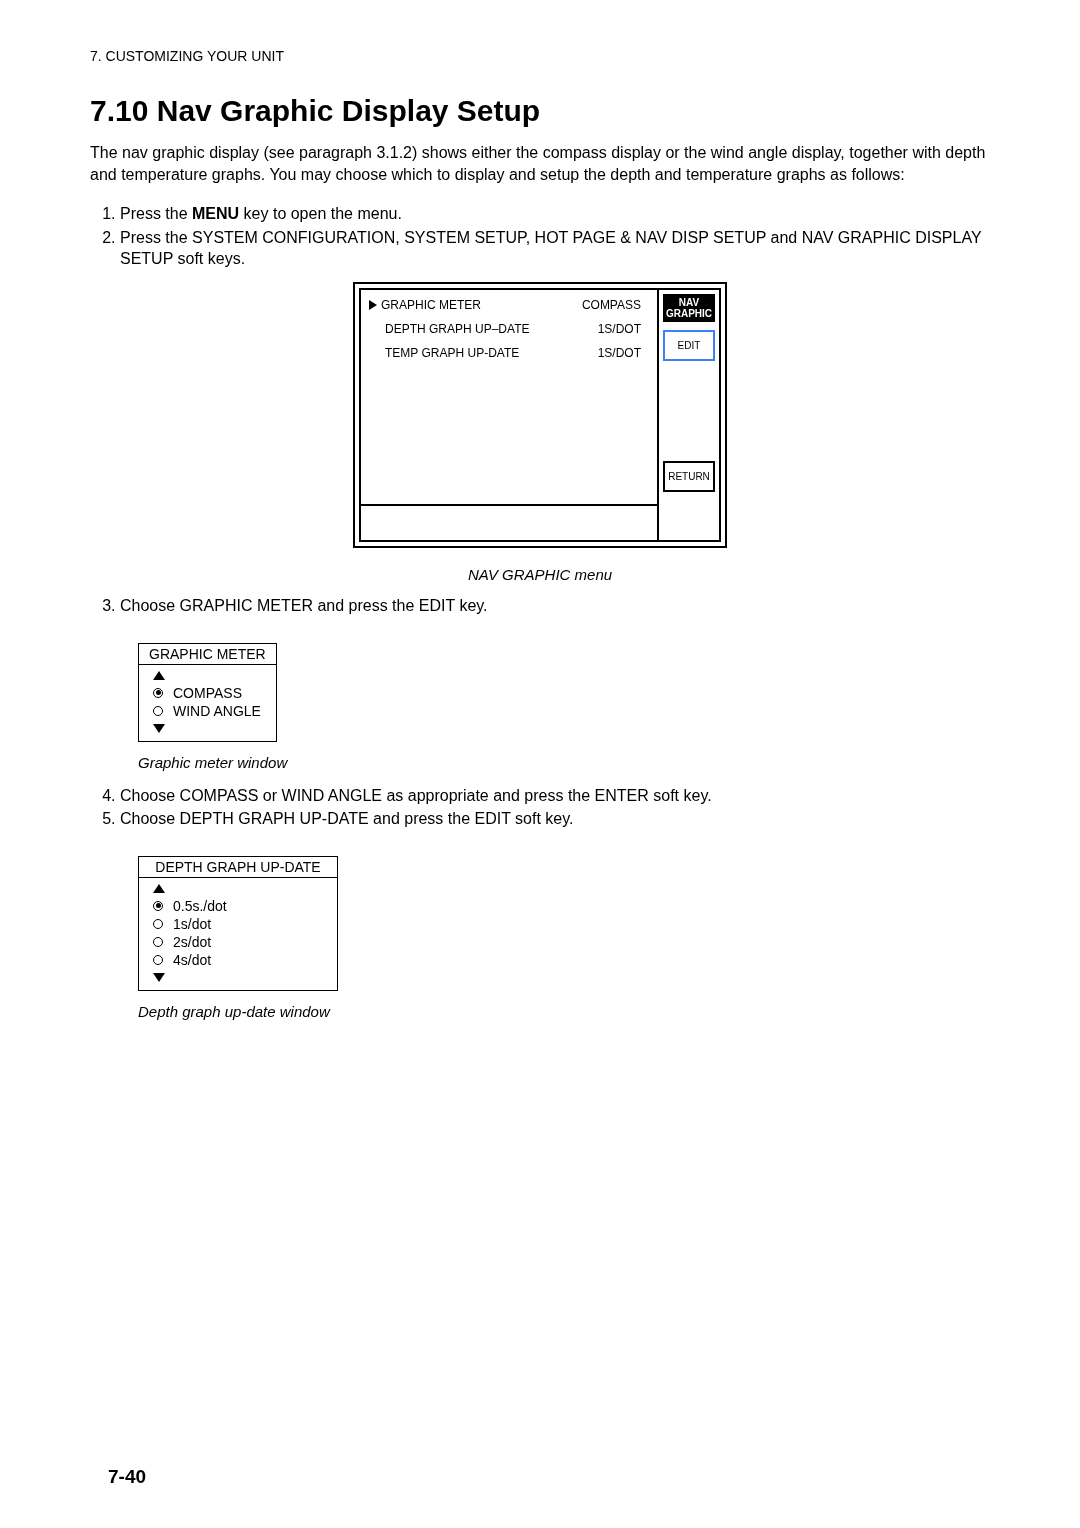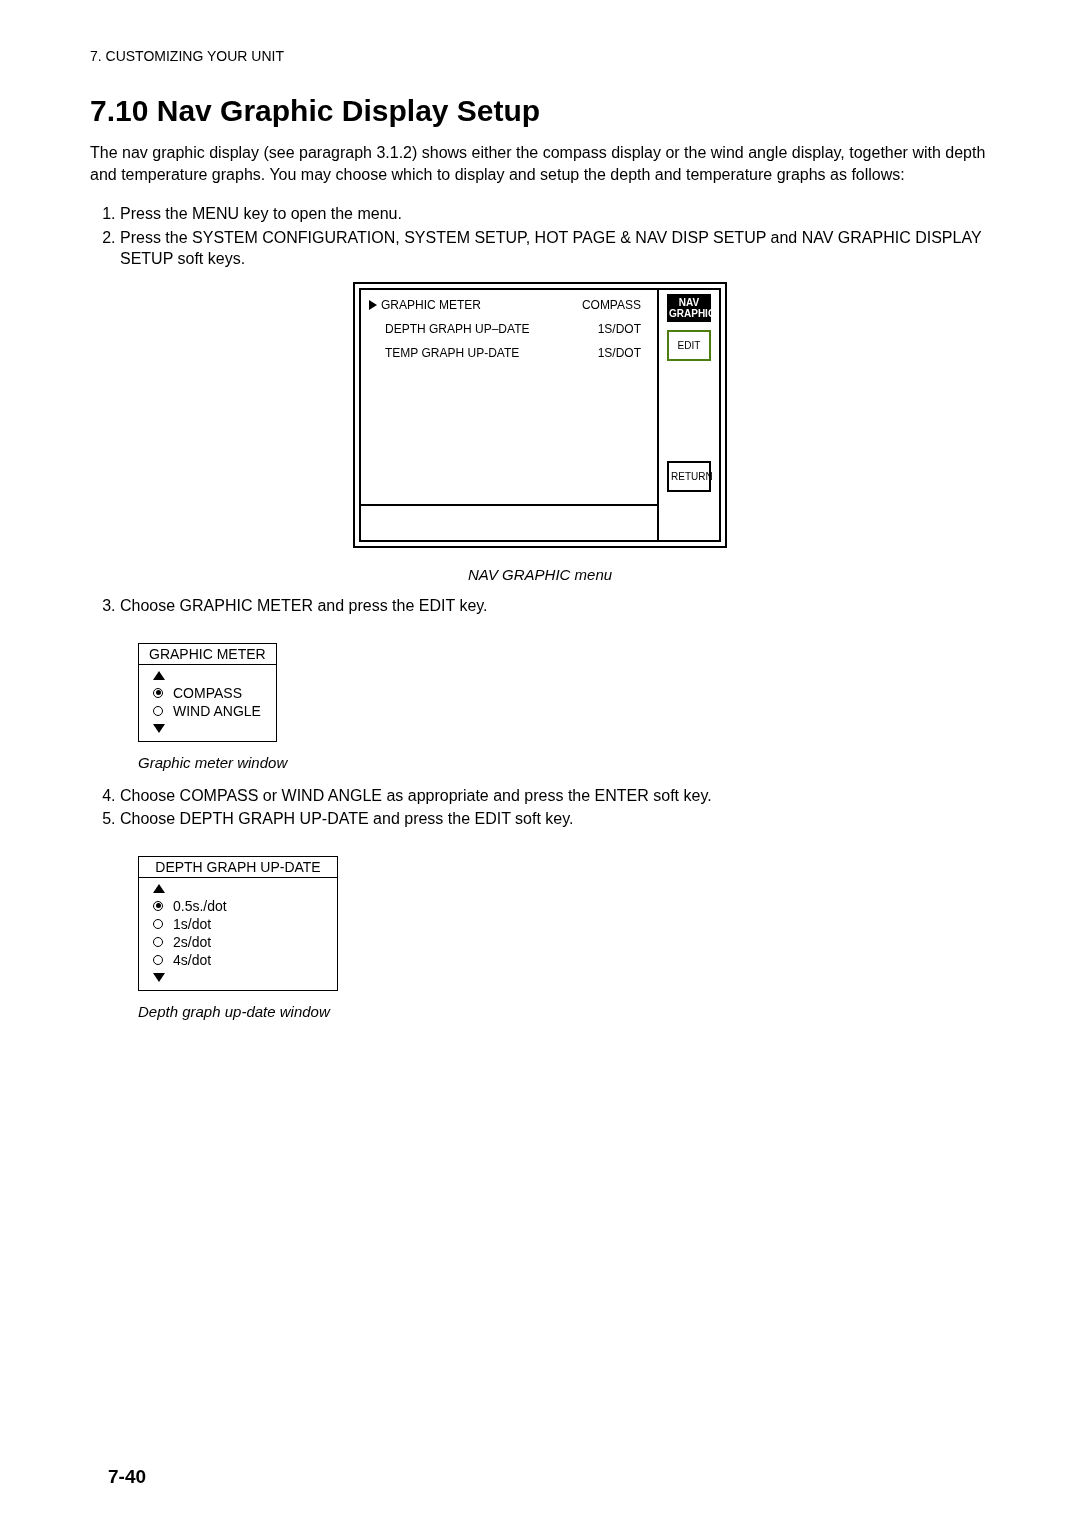--- a/index.html
+++ b/index.html
@@ -32,21 +32,21 @@
     }
     ol.steps {
       padding-left: 30px;
       margin: 0 0 12px 0;
     }
     ol.steps > li {
       font-size: 16px;
       line-height: 1.35;
       margin-bottom: 2px;
     }
-    .bold { font-weight: normal; margin-top: 18px; }
+    .bold { font-weight: bold; margin-top: 18px; }
 
     
     .nav-figure-wrap {
       display: flex;
       flex-direction: column;
       align-items: center;
       margin: 10px 0 12px 0;
     }
     .nav-outer {
       display: flex;
@@ -92,30 +92,30 @@
     .nav-softkeys {
       display: flex;
       flex-direction: column;
       align-items: center;
       border: 2px solid #000;
       border-left: none;
       width: 62px;
       padding: 4px 4px 4px 4px;
     }
     .softkey {
-      width: 44px;
+      width: 52px;
       font-size: 10px;
       text-align: center;
       padding: 0 2px;
       margin-bottom: 8px;
       line-height: 1.1;
     }
     .softkey.first { color: #fff; background: #000; font-weight: bold; padding: 3px 2px; }
     .softkey.boxed {
-      border: 2px solid #4d7c0f;
+      border: 2px solid #3b82f6;
       padding: 8px 2px;
     }
     .softkey.return-key { margin-top: 92px; border: 2px solid #000; padding: 8px 2px; }
     .fig-caption {
       font-style: italic;
       font-size: 15px;
       margin-top: 18px;
       text-align: center;
     }
 

